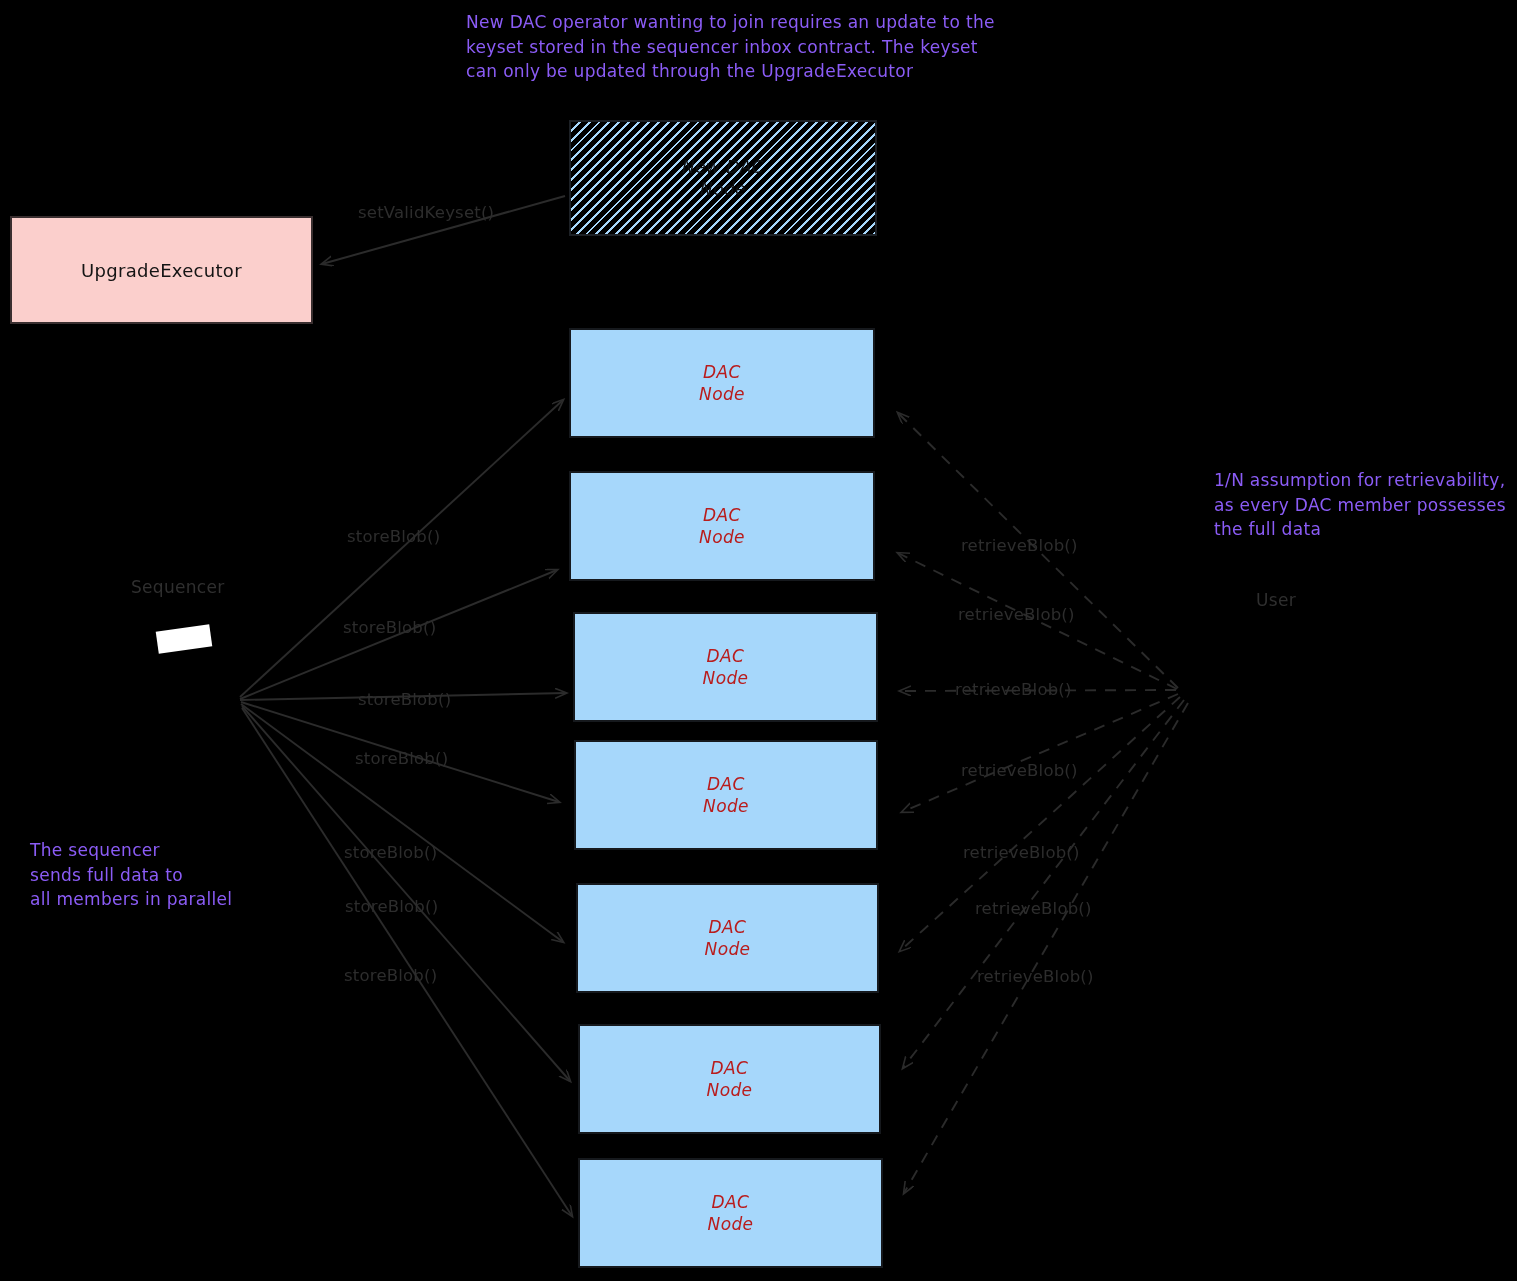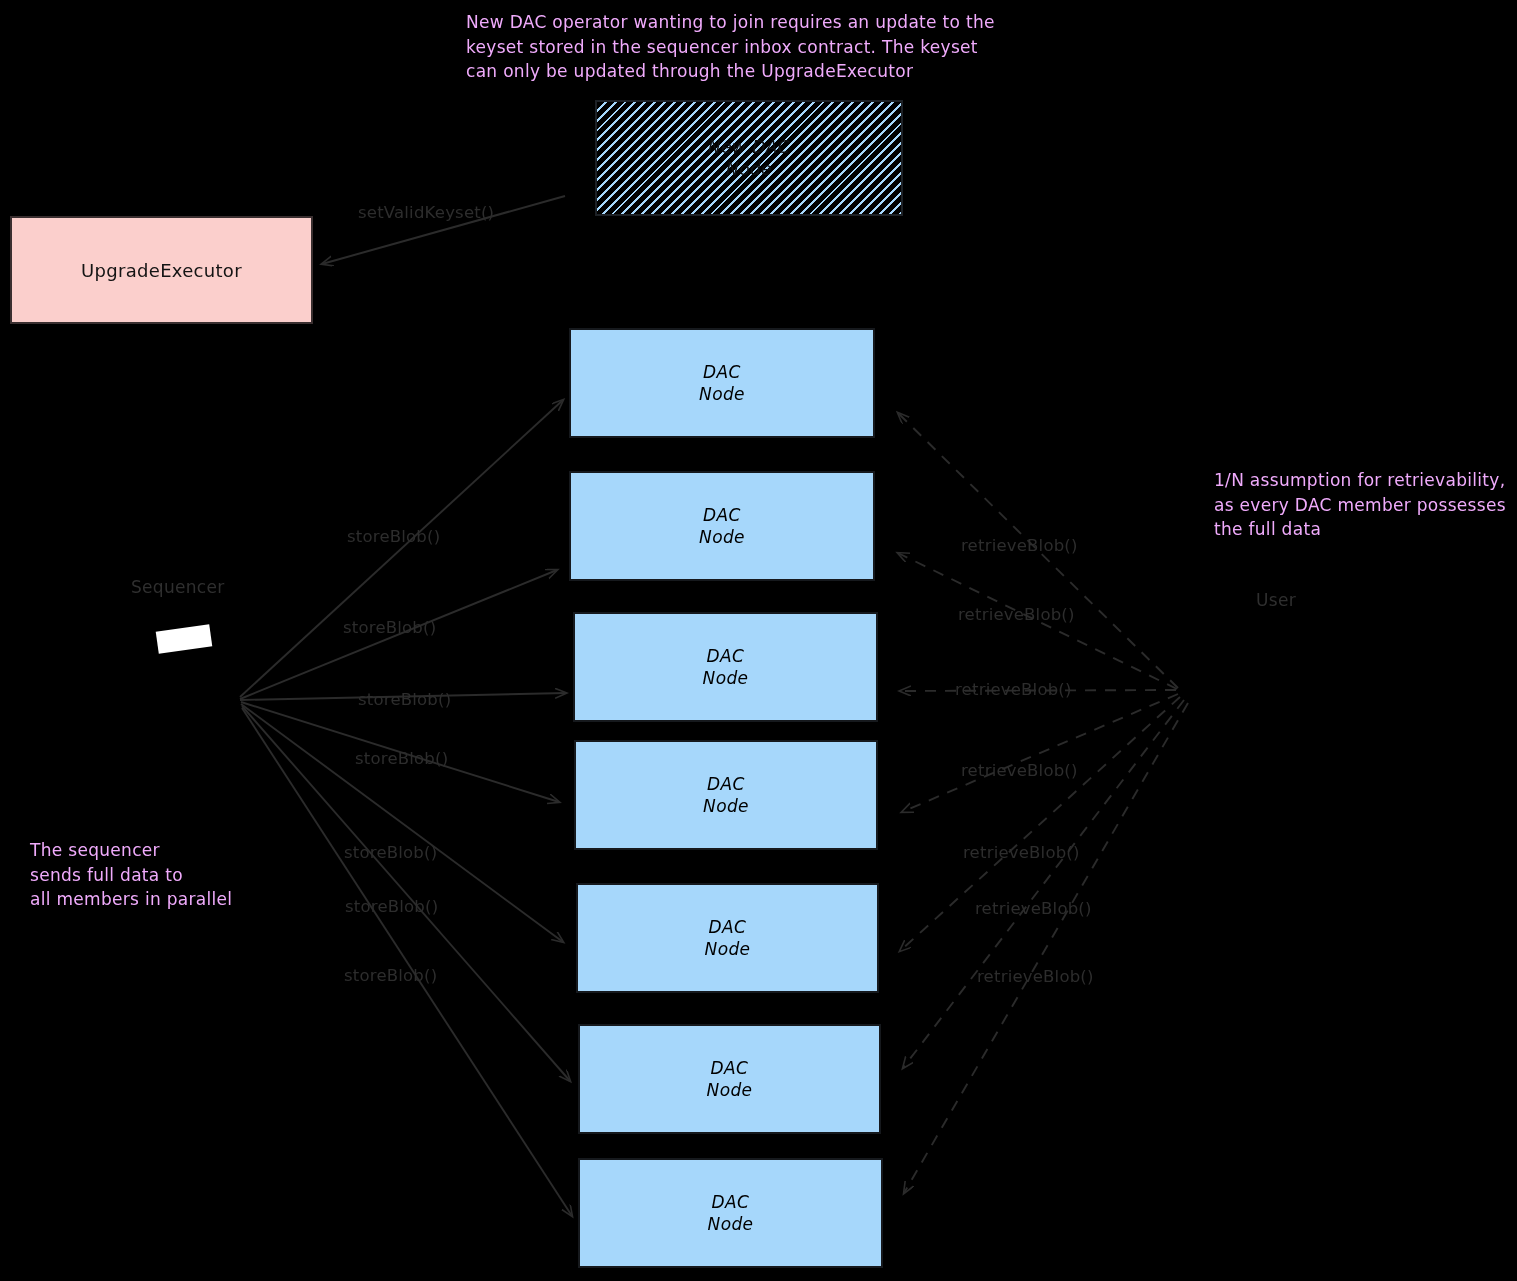--- a/index.html
+++ b/index.html
@@ -31,21 +31,21 @@
     background: #a6d7fb;
     border: 2px solid #16191d;
     box-sizing: border-box;
     display: flex;
     flex-direction: column;
     align-items: center;
     justify-content: center;
     line-height: 1.32;
     font-size: 17px;
     font-style: italic;
-    color: #000000;
+    color: #b91c1c;
     font-family: "DejaVu Sans", sans-serif;
     letter-spacing: 0.4px;
     white-space: pre;
     text-align: center;
   }
   .node-box span { display: block; }
   .exec-box {
     position: absolute;
     background: #fbcfcc;
     border: 2px solid #3a2f30;
@@ -77,21 +77,21 @@
       #a6d7fb 0px,
       #a6d7fb 2px,
       #000000 2px,
       #000000 7px
     );
     text-align: center;
   }
   .hatch-box span { display: block; position: relative; z-index: 2; }
   .note {
     position: absolute;
-    color: #f0abfc;
+    color: #8b5cf6;
     font-size: 17px;
     line-height: 1.45;
     letter-spacing: 0.3px;
     white-space: pre-line;
     font-family: "DejaVu Sans", sans-serif;
   }
   .edge-label {
     position: absolute;
     color: #2d2d2d;
     font-size: 16.5px;
@@ -157,21 +157,21 @@
 
   <div class="note" style="left:30px; top:838px; width:240px;">The sequencer
 sends full data to
 all members in parallel</div>
 
   <div class="actor-label" style="left:131px; top:577px;">Sequencer</div>
   <div class="seq-icon" style="left:157px; top:628px; width:54px; height:22px;"></div>
 
   <div class="actor-label" style="left:1256px; top:590px;">User</div>
 
-  <div class="hatch-box" style="left:569px; top:100px; width:308px; height:116px;margin-left:26px;">
+  <div class="hatch-box" style="left:569px; top:120px; width:308px; height:116px;">
     <span>New DAC</span>
     <span>Node</span>
   </div>
 
   <div class="exec-box" style="left:10px; top:216px; width:303px; height:108px;align-items:center;">
     <span>UpgradeExecutor</span>
   </div>
 
   <div class="node-box" style="left:569px; top:328px; width:306px; height:110px;">
     <span>DAC</span>

